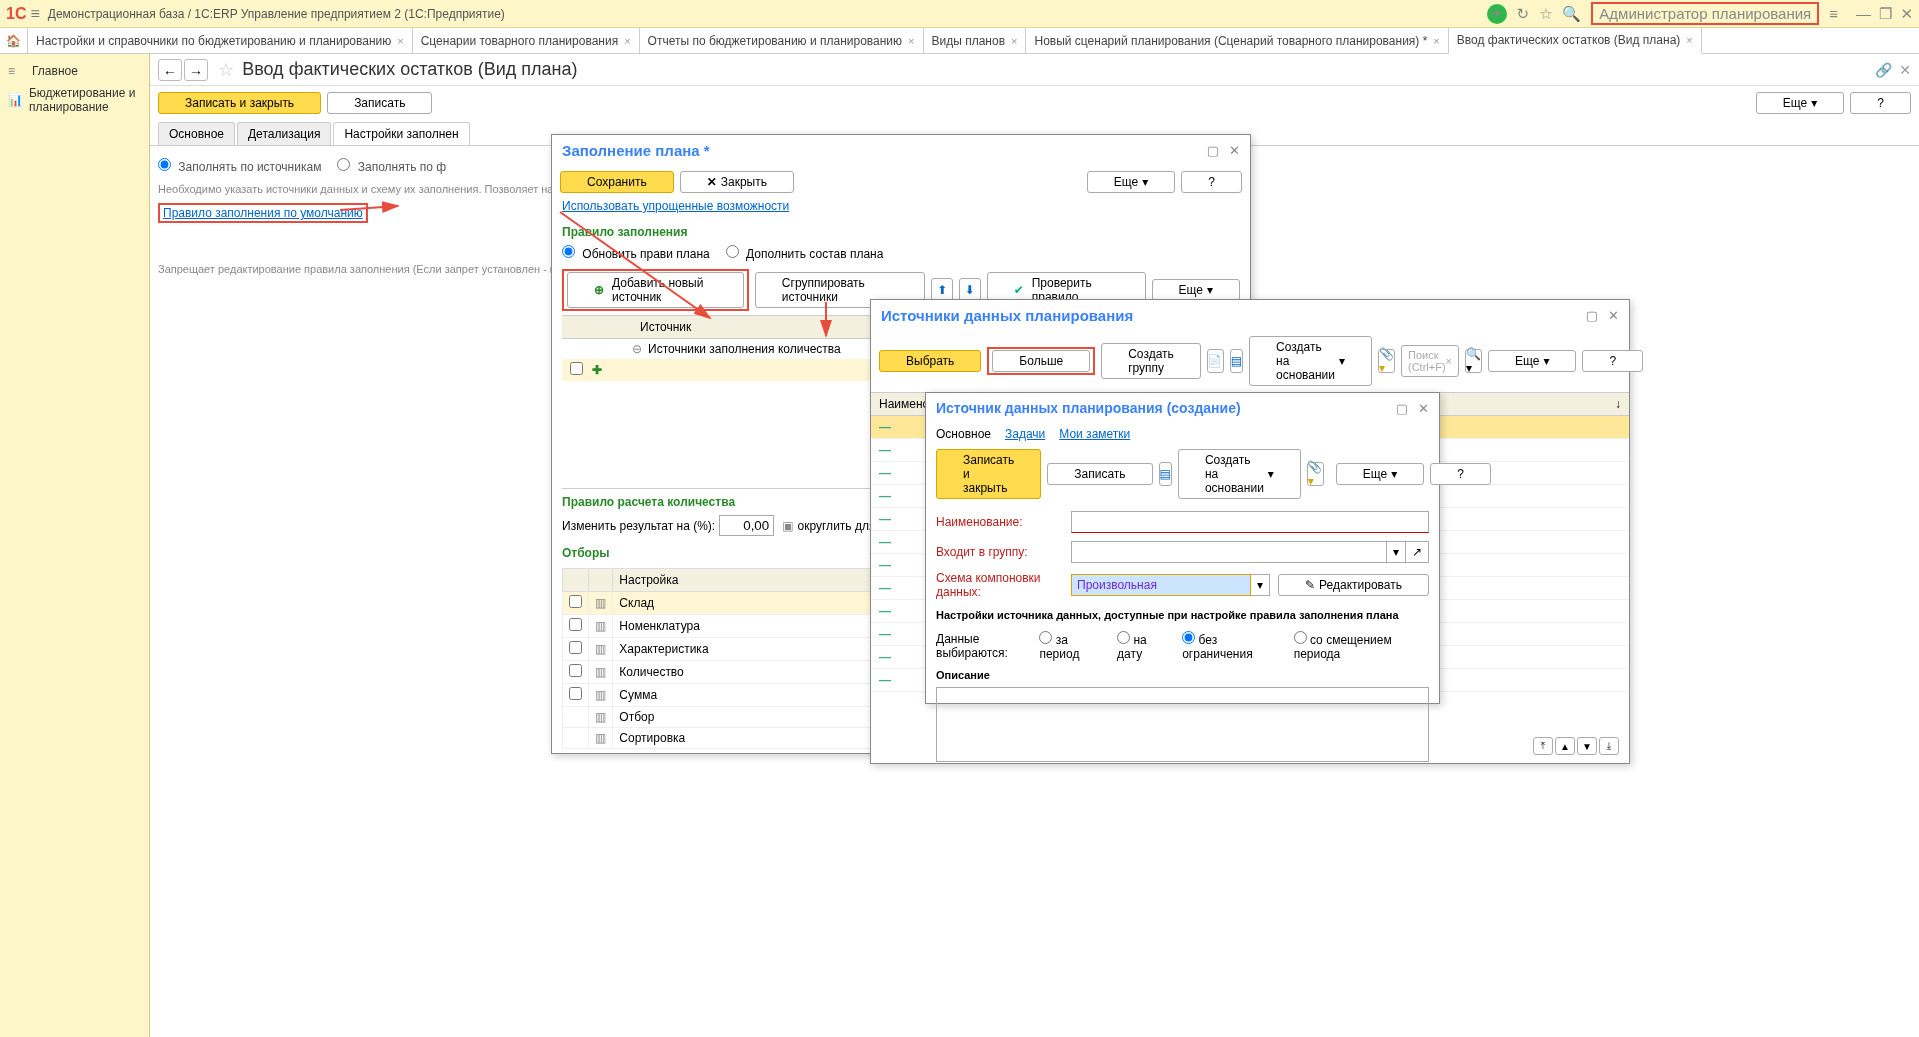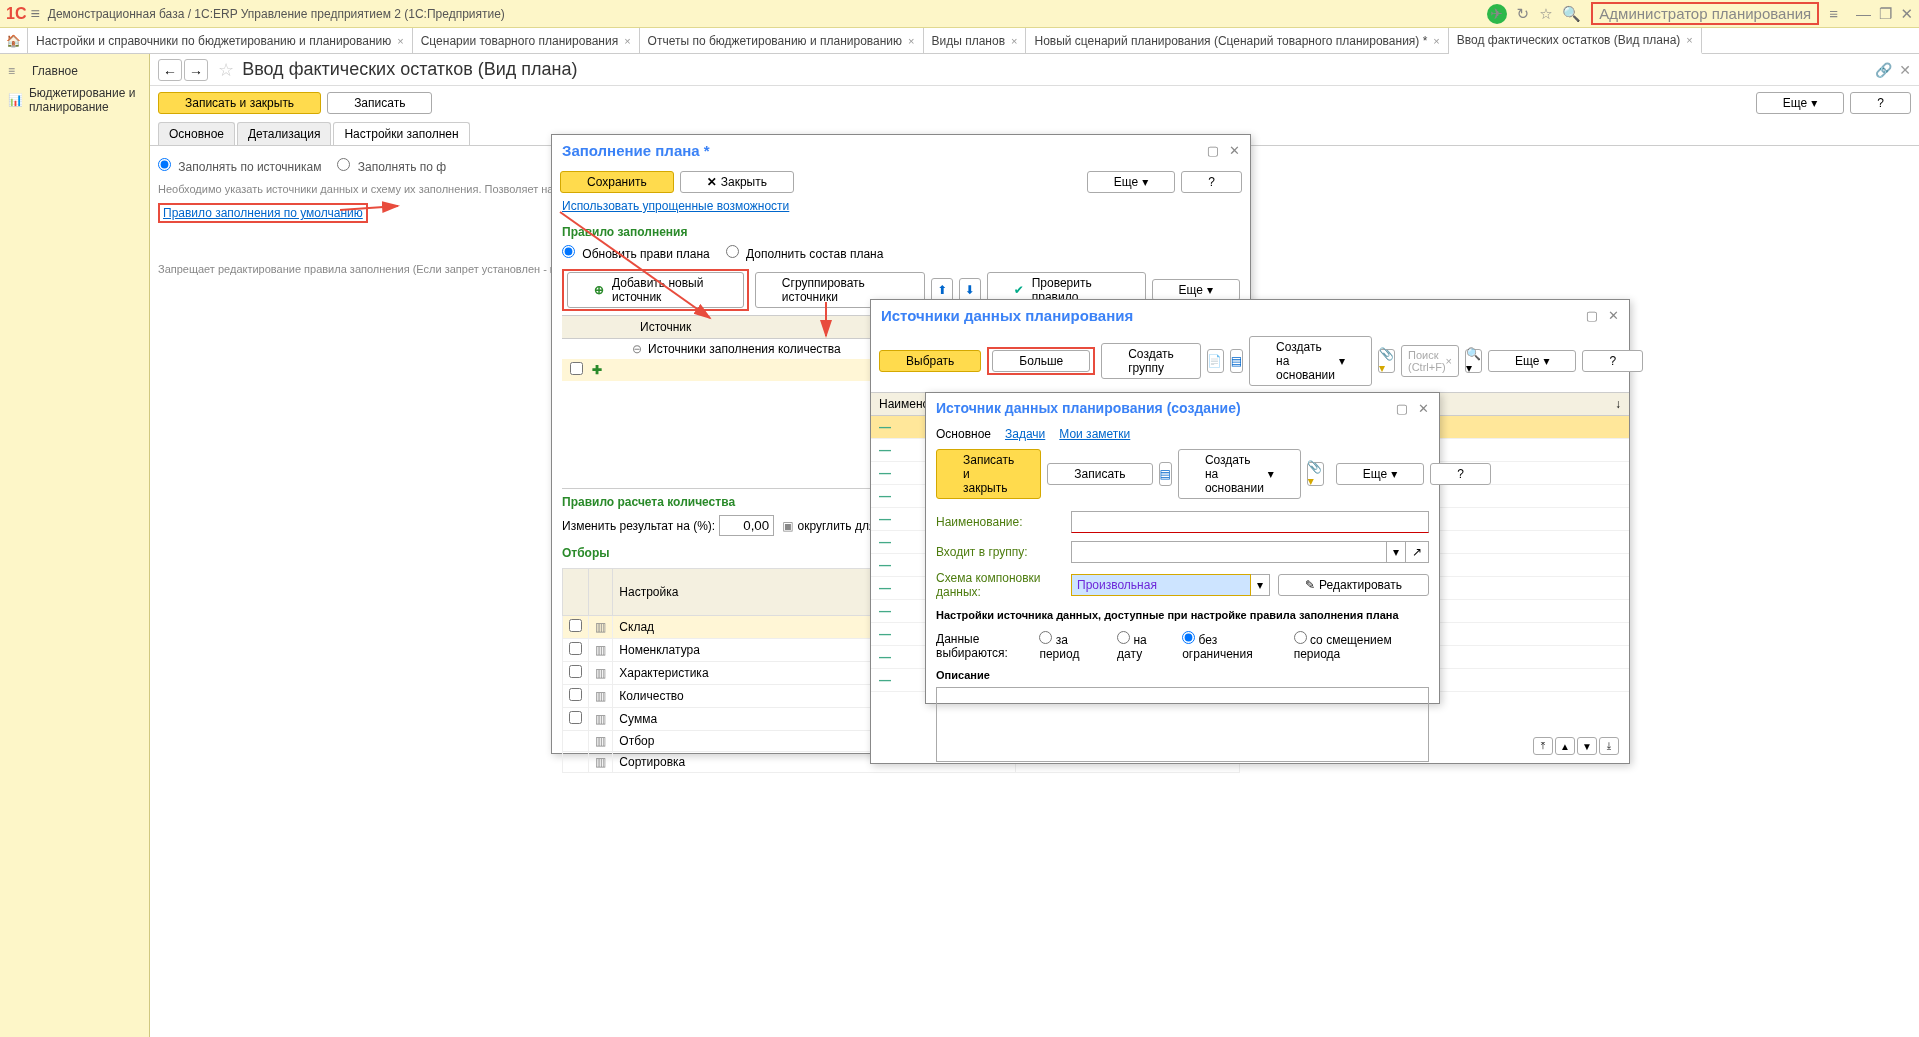--- a/index.html
+++ b/index.html
@@ -71,34 +71,34 @@
 .tree-body { height: 150px; border-bottom: 1px solid #ccc; overflow: auto; }
 .tree-row { display: flex; padding: 3px 8px; align-items: center; font-size: 12px; }
 .tree-cb { width: 22px; }
 .tree-icon { width: 22px; color: #2a8a2a; }
 
 .section-label { color: #2a8a2a; font-weight: bold; font-size: 12px; padding: 6px 0 2px; }
 
 .num-input { border: 1px solid #aaa; padding: 2px 4px; width: 55px; text-align: right; margin: 0 4px; }
 
 .filter-table { width: 100%; border-collapse: collapse; margin-top: 6px; }
-.filter-table th { background: #f4f0e0; padding: 16px 6px; text-align: left; font-weight: normal; border: 1px solid #ddd; font-size: 12px; }
+.filter-table th { background: #f4f0e0; padding: 4px 6px; text-align: left; font-weight: normal; border: 1px solid #ddd; font-size: 12px; }
 .filter-table td { padding: 3px 6px; border: 1px solid #eee; font-size: 12px; }
 .filter-table .cb-col { width: 24px; text-align: center; }
 .filter-table .icon-col { width: 24px; color: #888; }
 
 
 .arrow { position: absolute; pointer-events: none; }
 
 .list-row { padding: 4px 8px; border-bottom: 1px solid #f0f0f0; display: flex; align-items: center; font-size: 12px; }
 .list-row.sel { background: #ffe79a; }
 .minus-icon { color: #4a8; margin-right: 10px; font-weight: bold; }
 
 .form-line { display: flex; align-items: center; padding: 4px 0; font-size: 12px; }
-.form-label { width: 135px; color: #4d7c0f; }
+.form-label { width: 135px; color: #b91c1c; }
 .text-input { border: 1px solid #aaa; padding: 3px 5px; flex: 1; font-size: 12px; }
 .text-input.req { border-bottom: 1px solid #c00; }
 .orange-input { border: 1px solid #d4a800; background: #fff; }
 .drop-btn { border: 1px solid #aaa; border-left: none; padding: 3px 6px; background: #fff; }
 
 .desc-box { border: 1px solid #aaa; height: 75px; margin-top: 2px; }
 
 .nav-footer-btns { position: absolute; right: 10px; bottom: 8px; display: flex; gap: 2px; }
 .nav-footer-btns .btn { width: 20px; height: 18px; padding: 0; font-size: 10px; justify-content: center; }
 

